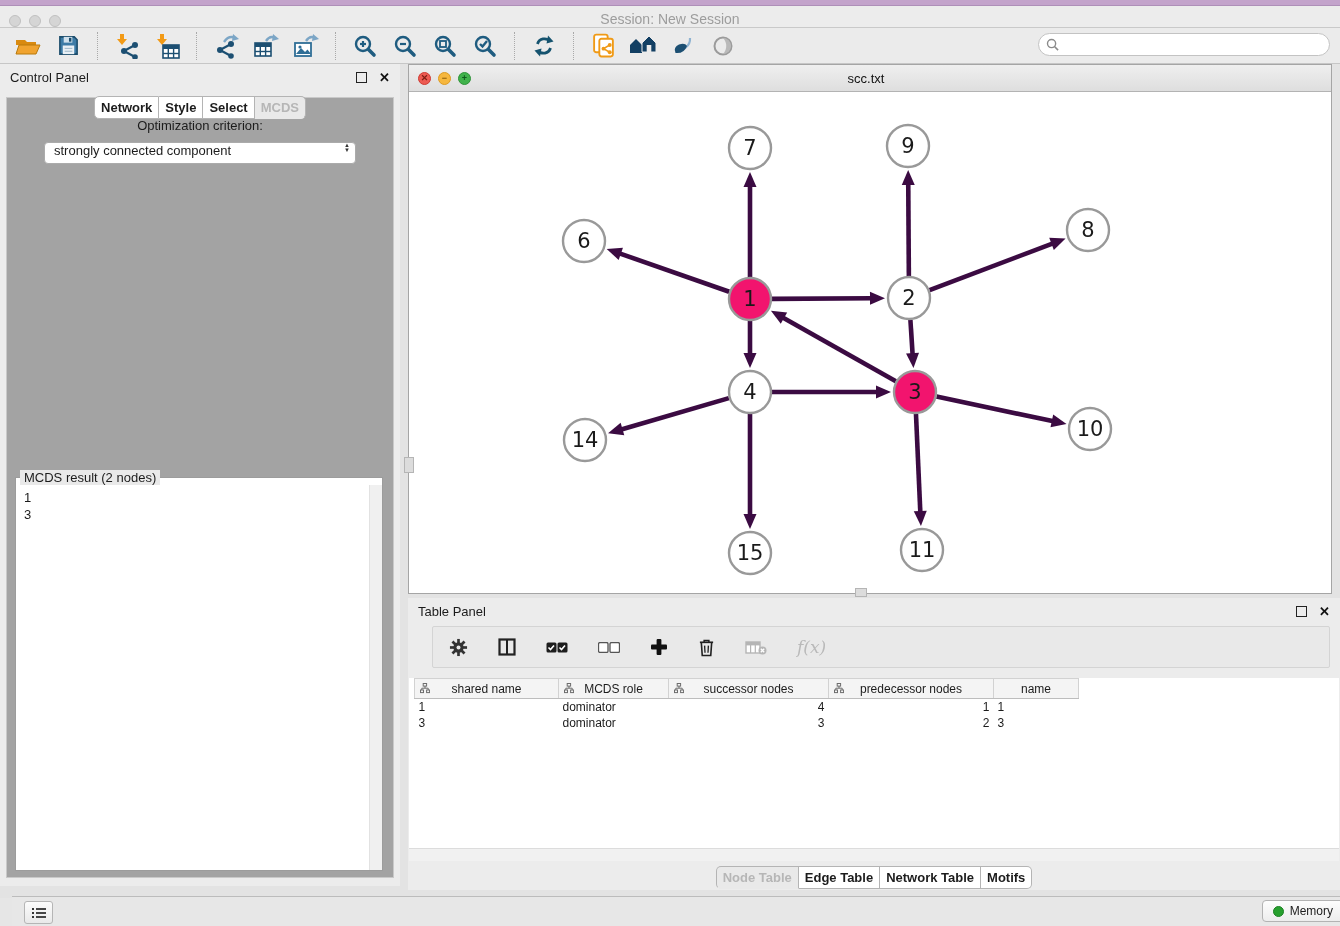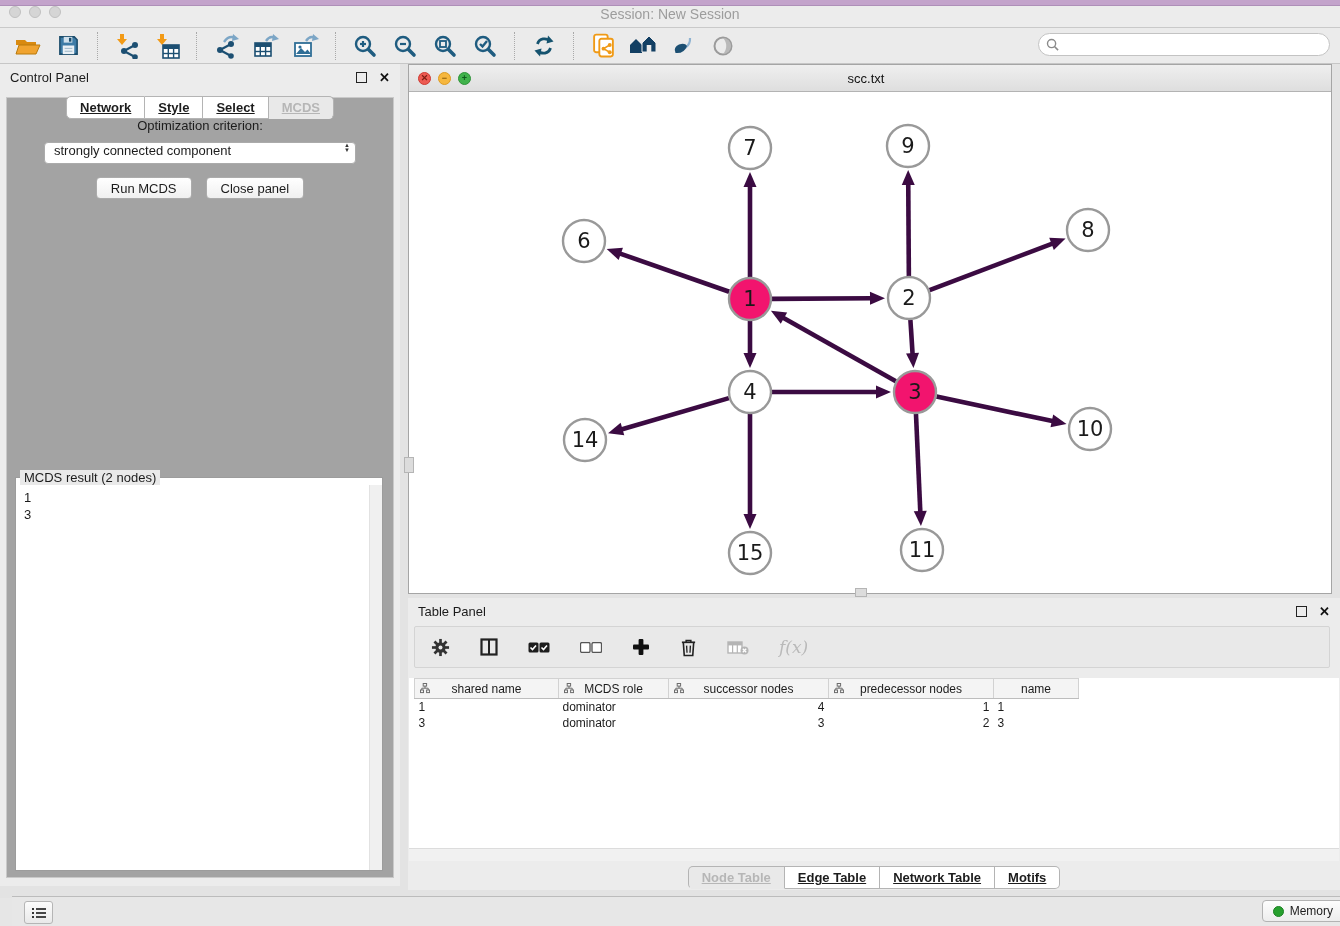--- a/index.html
+++ b/index.html
@@ -3,21 +3,21 @@
 <meta charset="utf-8">
 <style>
   html,body{margin:0;padding:0;}
   body{width:1340px;height:926px;overflow:hidden;background:#e6e6e6;
        font-family:"Liberation Sans",sans-serif;color:#1c1c1c;-webkit-font-smoothing:antialiased;}
   .app{position:relative;width:1340px;height:926px;}
 
   
   .title-strip{height:5px;background:#c3a3cb;border-bottom:1px solid #ae8fb8;}
   .titlebar{height:21px;background:#ececec;border-bottom:1px solid #c9c9c9;
-            display:flex;align-items:flex-start;position:relative;}
+            display:flex;align-items:flex-end;position:relative;}
   .lights{display:flex;gap:8px;margin-left:9px;}
   .light{width:12px;height:12px;border-radius:50%;background:#d5d5d5;border:1px solid #c0c0c0;box-sizing:border-box;}
   .win-title{position:absolute;left:0;right:0;text-align:center;font-size:14px;color:#9d9d9d;}
 
   
   .toolbar{height:35px;background:#ebebeb;border-bottom:1px solid #c6c6c6;
            display:flex;align-items:center;padding:0 8px;position:relative;}
   .tb-btn{width:32px;height:32px;display:flex;align-items:center;justify-content:center;margin:0 4px;}
   .tb-sep{width:0;height:28px;border-left:1px dotted #a9a9a9;margin:0 9px;}
   .search-wrap{position:absolute;right:10px;top:5px;width:292px;height:23px;background:#fff;
@@ -28,22 +28,22 @@
   
   .workspace{position:relative;height:834px;background:#e3e3e3;}
 
   
   .control-panel{position:absolute;left:0;top:0;width:400px;height:822px;background:#ececec;box-sizing:border-box;}
   .panel-header{height:26px;display:flex;align-items:center;padding:0 10px;font-size:13px;text-align:center;}
   .spacer{flex:1;}
   .float-icon{width:9px;height:9px;border:1.5px solid #222;display:inline-block;margin-right:12px;}
   .close-icon{font-size:13px;font-weight:700;color:#111;line-height:1;}
   .tabs-row{display:flex;justify-content:center;position:relative;z-index:2;margin-top:6px;margin-bottom:-1px;}
-  .tab{height:21px;line-height:21px;padding:0 13px;background:#fff;border:1px solid #b4b4b4;border-left:none;
-       font-size:13px;font-weight:600;color:#1c1c1c;text-decoration:underline;}
+  .tab{height:21px;line-height:21px;padding:0 6px;background:#fff;border:1px solid #b4b4b4;border-left:none;
+       font-size:13px;font-weight:600;color:#1c1c1c;}
   .tab:first-child{border-left:1px solid #b4b4b4;border-radius:5px 0 0 5px;}
   .tab:last-child{border-radius:0 5px 5px 0;}
   .tab.active{background:#e9e9e9;color:#b6b6b6;border-bottom-color:#e9e9e9;}
   .cp-content{position:absolute;left:6px;right:6px;top:33px;bottom:8px;background:#a3a3a3;
               border:1px solid #c9c9c9;z-index:1;}
   .opt-label{text-align:center;font-size:13px;margin-top:20px;}
   .select{width:312px;height:22px;margin:9px auto 0 auto;background:#fff;border:1px solid #ababab;border-radius:4px;
           display:flex;align-items:flex-start;padding:0 5px 0 9px;box-sizing:border-box;font-size:13px;}
   .select .sel-label{flex:1;}
   .stepper{display:flex;flex-direction:column;align-items:center;font-size:6px;line-height:5px;color:#333;}
@@ -66,21 +66,21 @@
   .tl.red{background:#ed5a52;border:1px solid #ce3a32;color:#7d1d14;}
   .tl.yellow{background:#f6b73e;border:1px solid #dd9b23;color:#8a5d0a;}
   .tl.green{background:#40b24b;border:1px solid #2f9339;color:#0f5b1d;}
   .net-title{position:absolute;left:0;right:8px;text-align:center;font-size:13px;color:#111;}
   .net-canvas{display:block;width:100%;height:502px;}
   .v-handle{position:absolute;left:-5px;top:392px;width:8px;height:14px;background:#dcdcdc;border:1px solid #b5b5b5;}
   .h-handle{position:absolute;left:446px;bottom:-4px;width:10px;height:7px;background:#dcdcdc;border:1px solid #b5b5b5;}
 
   
   .table-panel{position:absolute;left:408px;top:534px;width:932px;height:292px;background:#ececec;}
-  .tp-toolbar{position:absolute;left:6px;right:10px;top:28px;height:42px;background:#e9e9e9;
+  .tp-toolbar{position:absolute;left:24px;right:10px;top:28px;height:42px;background:#e9e9e9;
               border:1px solid #d4d4d4;border-radius:2px;display:flex;align-items:center;padding-left:16px;gap:30px;box-sizing:border-box;}
   .tp-btn{display:flex;align-items:center;justify-content:center;}
   .fx{font-family:"DejaVu Serif",serif;font-style:italic;font-size:17px;color:#b9b9b9;}
   .tp-table-area{position:absolute;left:1px;right:1px;top:80px;height:170px;background:#fff;overflow:hidden;}
   table.grid{border-collapse:collapse;table-layout:fixed;margin-left:5px;font-size:12px;}
   table.grid th{background:#f4f4f4;border:1px solid #d2d2d2;border-bottom:1px solid #bdbdbd;height:19px;
                 font-weight:400;position:relative;padding:0;}
   table.grid th .th-label{display:inline-block;width:100%;text-align:center;}
   .tree-ico{position:absolute;left:5px;top:4px;}
   table.grid td{height:16px;padding:0 4px;border:none;white-space:nowrap;}
@@ -286,24 +286,20 @@
         <span class="tab active">MCDS</span>
       </div>
       <div class="cp-content">
         <div class="opt-label">Optimization criterion:</div>
         <div class="select">
           <span class="sel-label">strongly connected component</span>
           <span class="stepper">
               <span>▲</span>
               <span>▼</span>
             </span>
-        </div>
-        <div class="btn-row">
-          <button class="btn">Run MCDS</button>
-          <button class="btn">Close panel</button>
         </div>
         <fieldset class="result-box">
           <legend>MCDS result (2 nodes)</legend>
           <div class="result-lines">
             <div>1</div>
             <div>3</div>
           </div>
           <div class="result-scroll"></div>
         </fieldset>
       </div>

